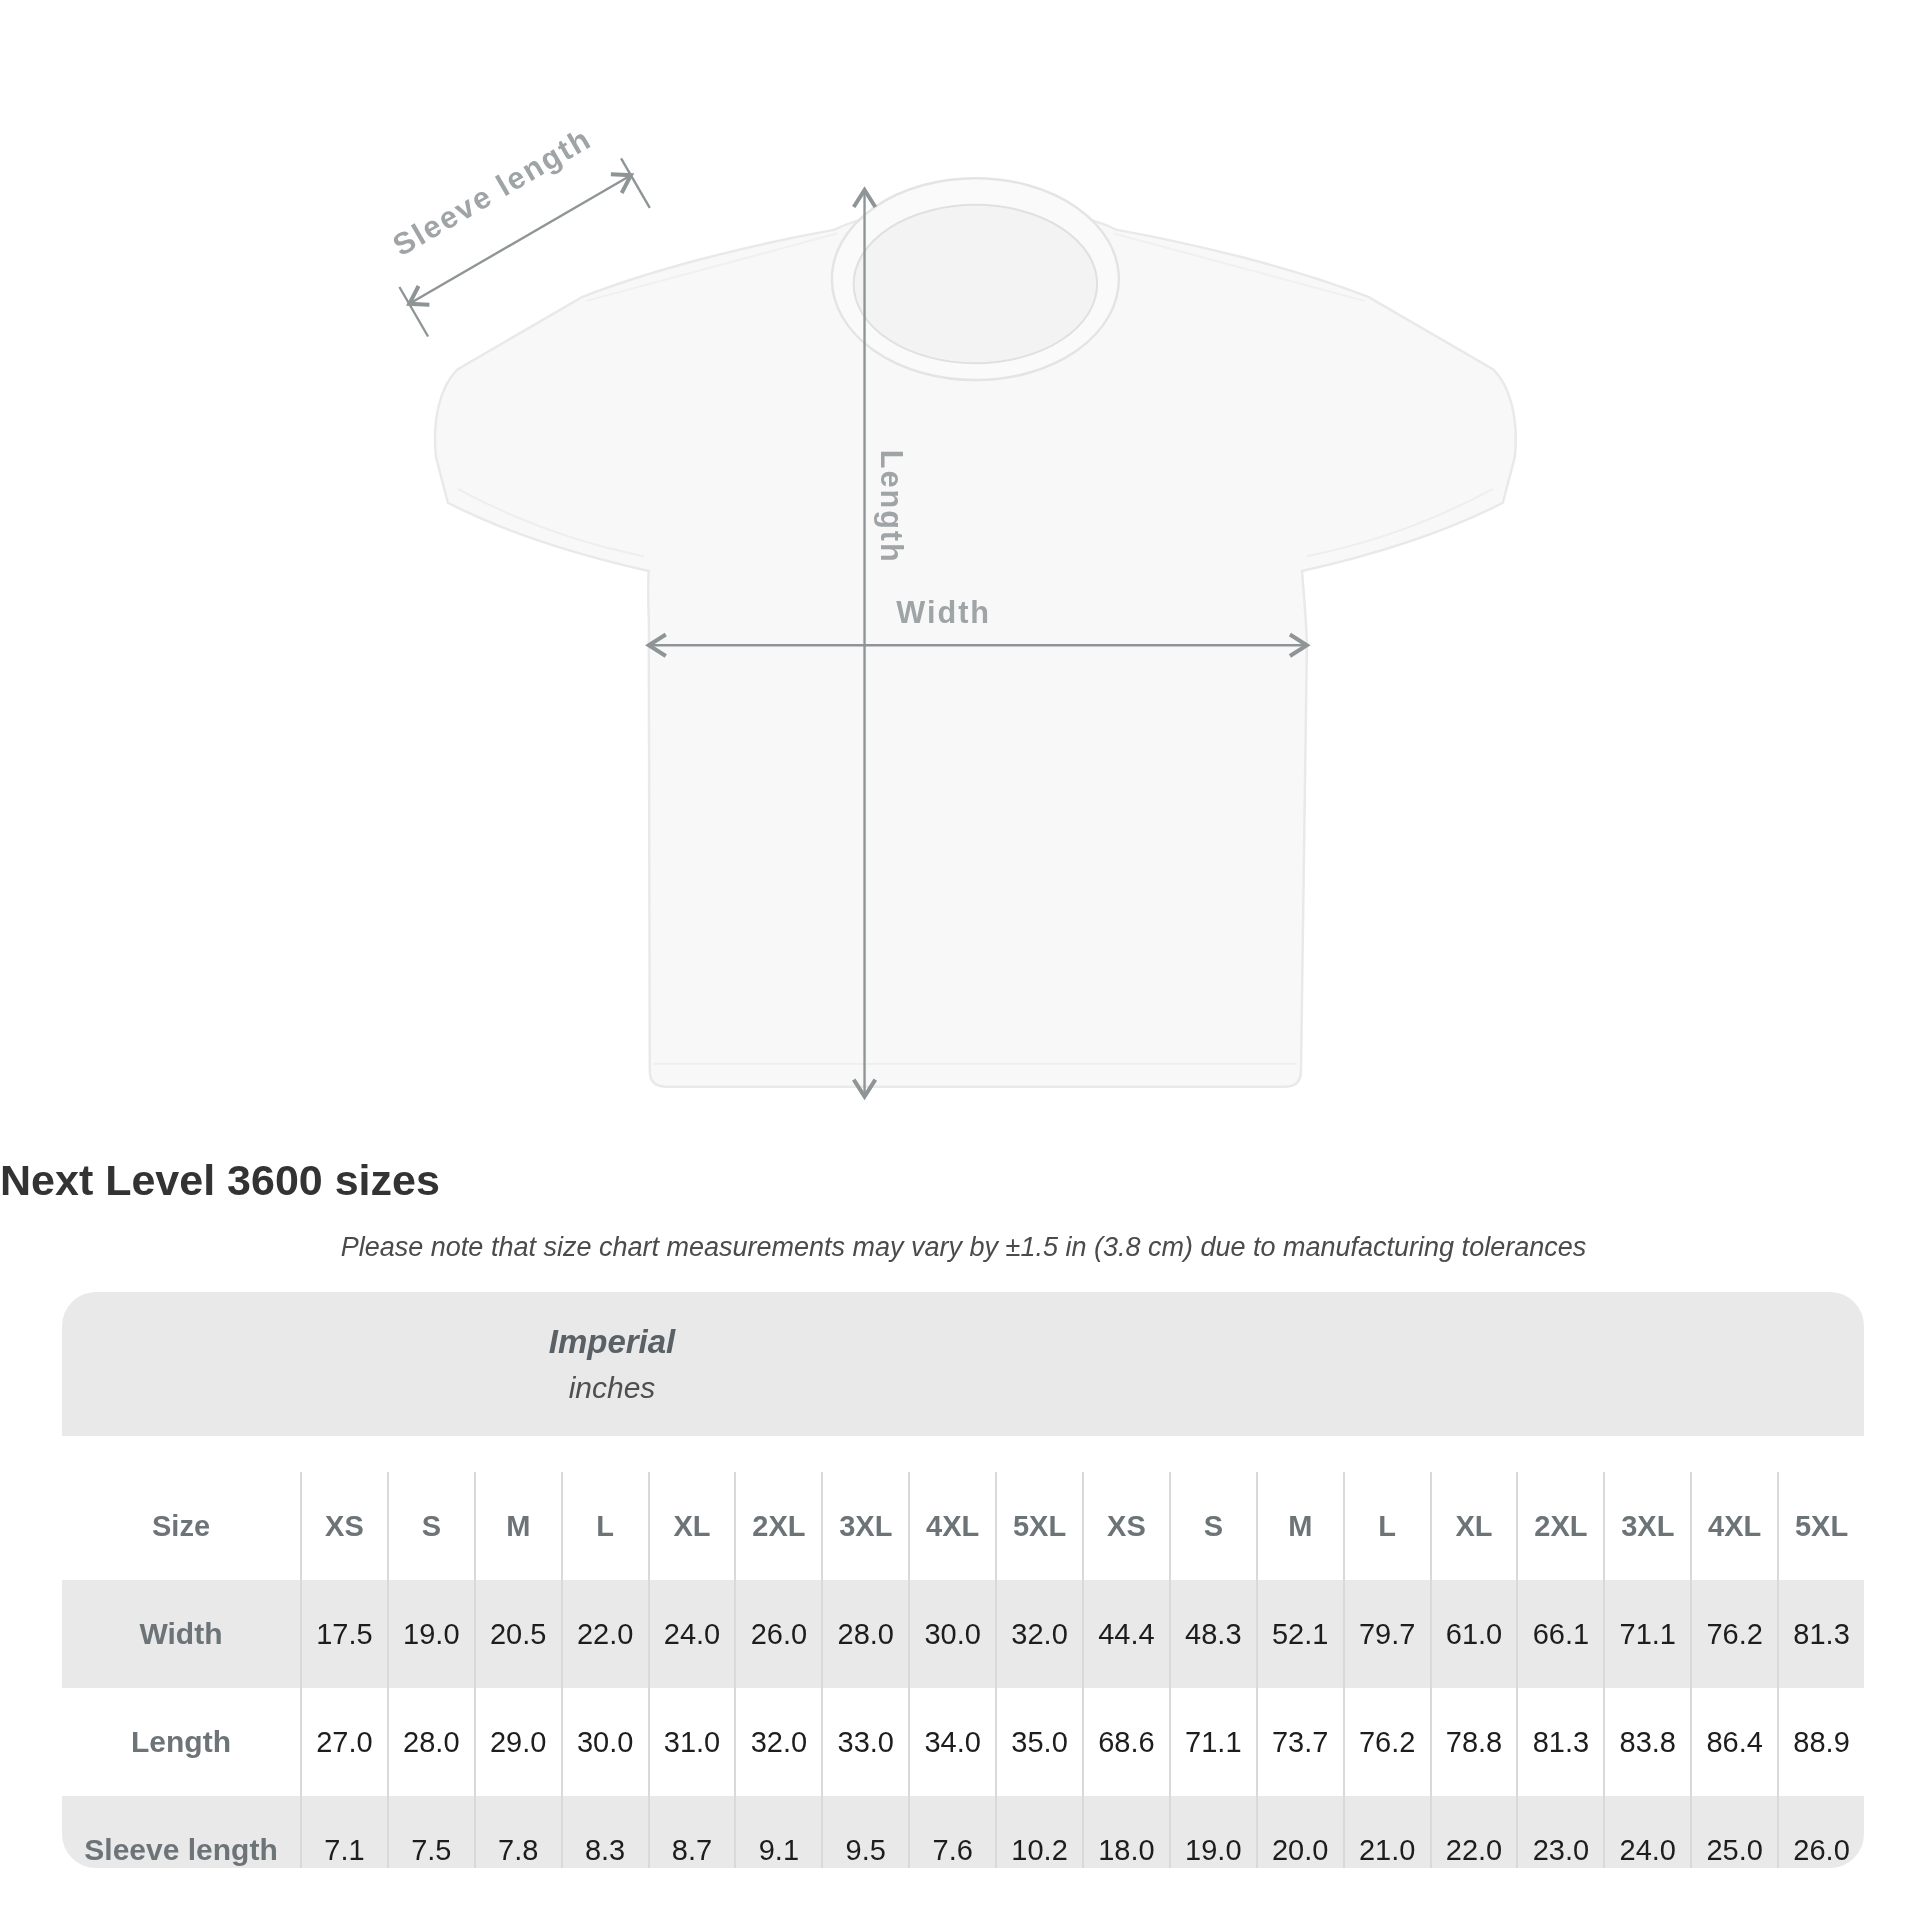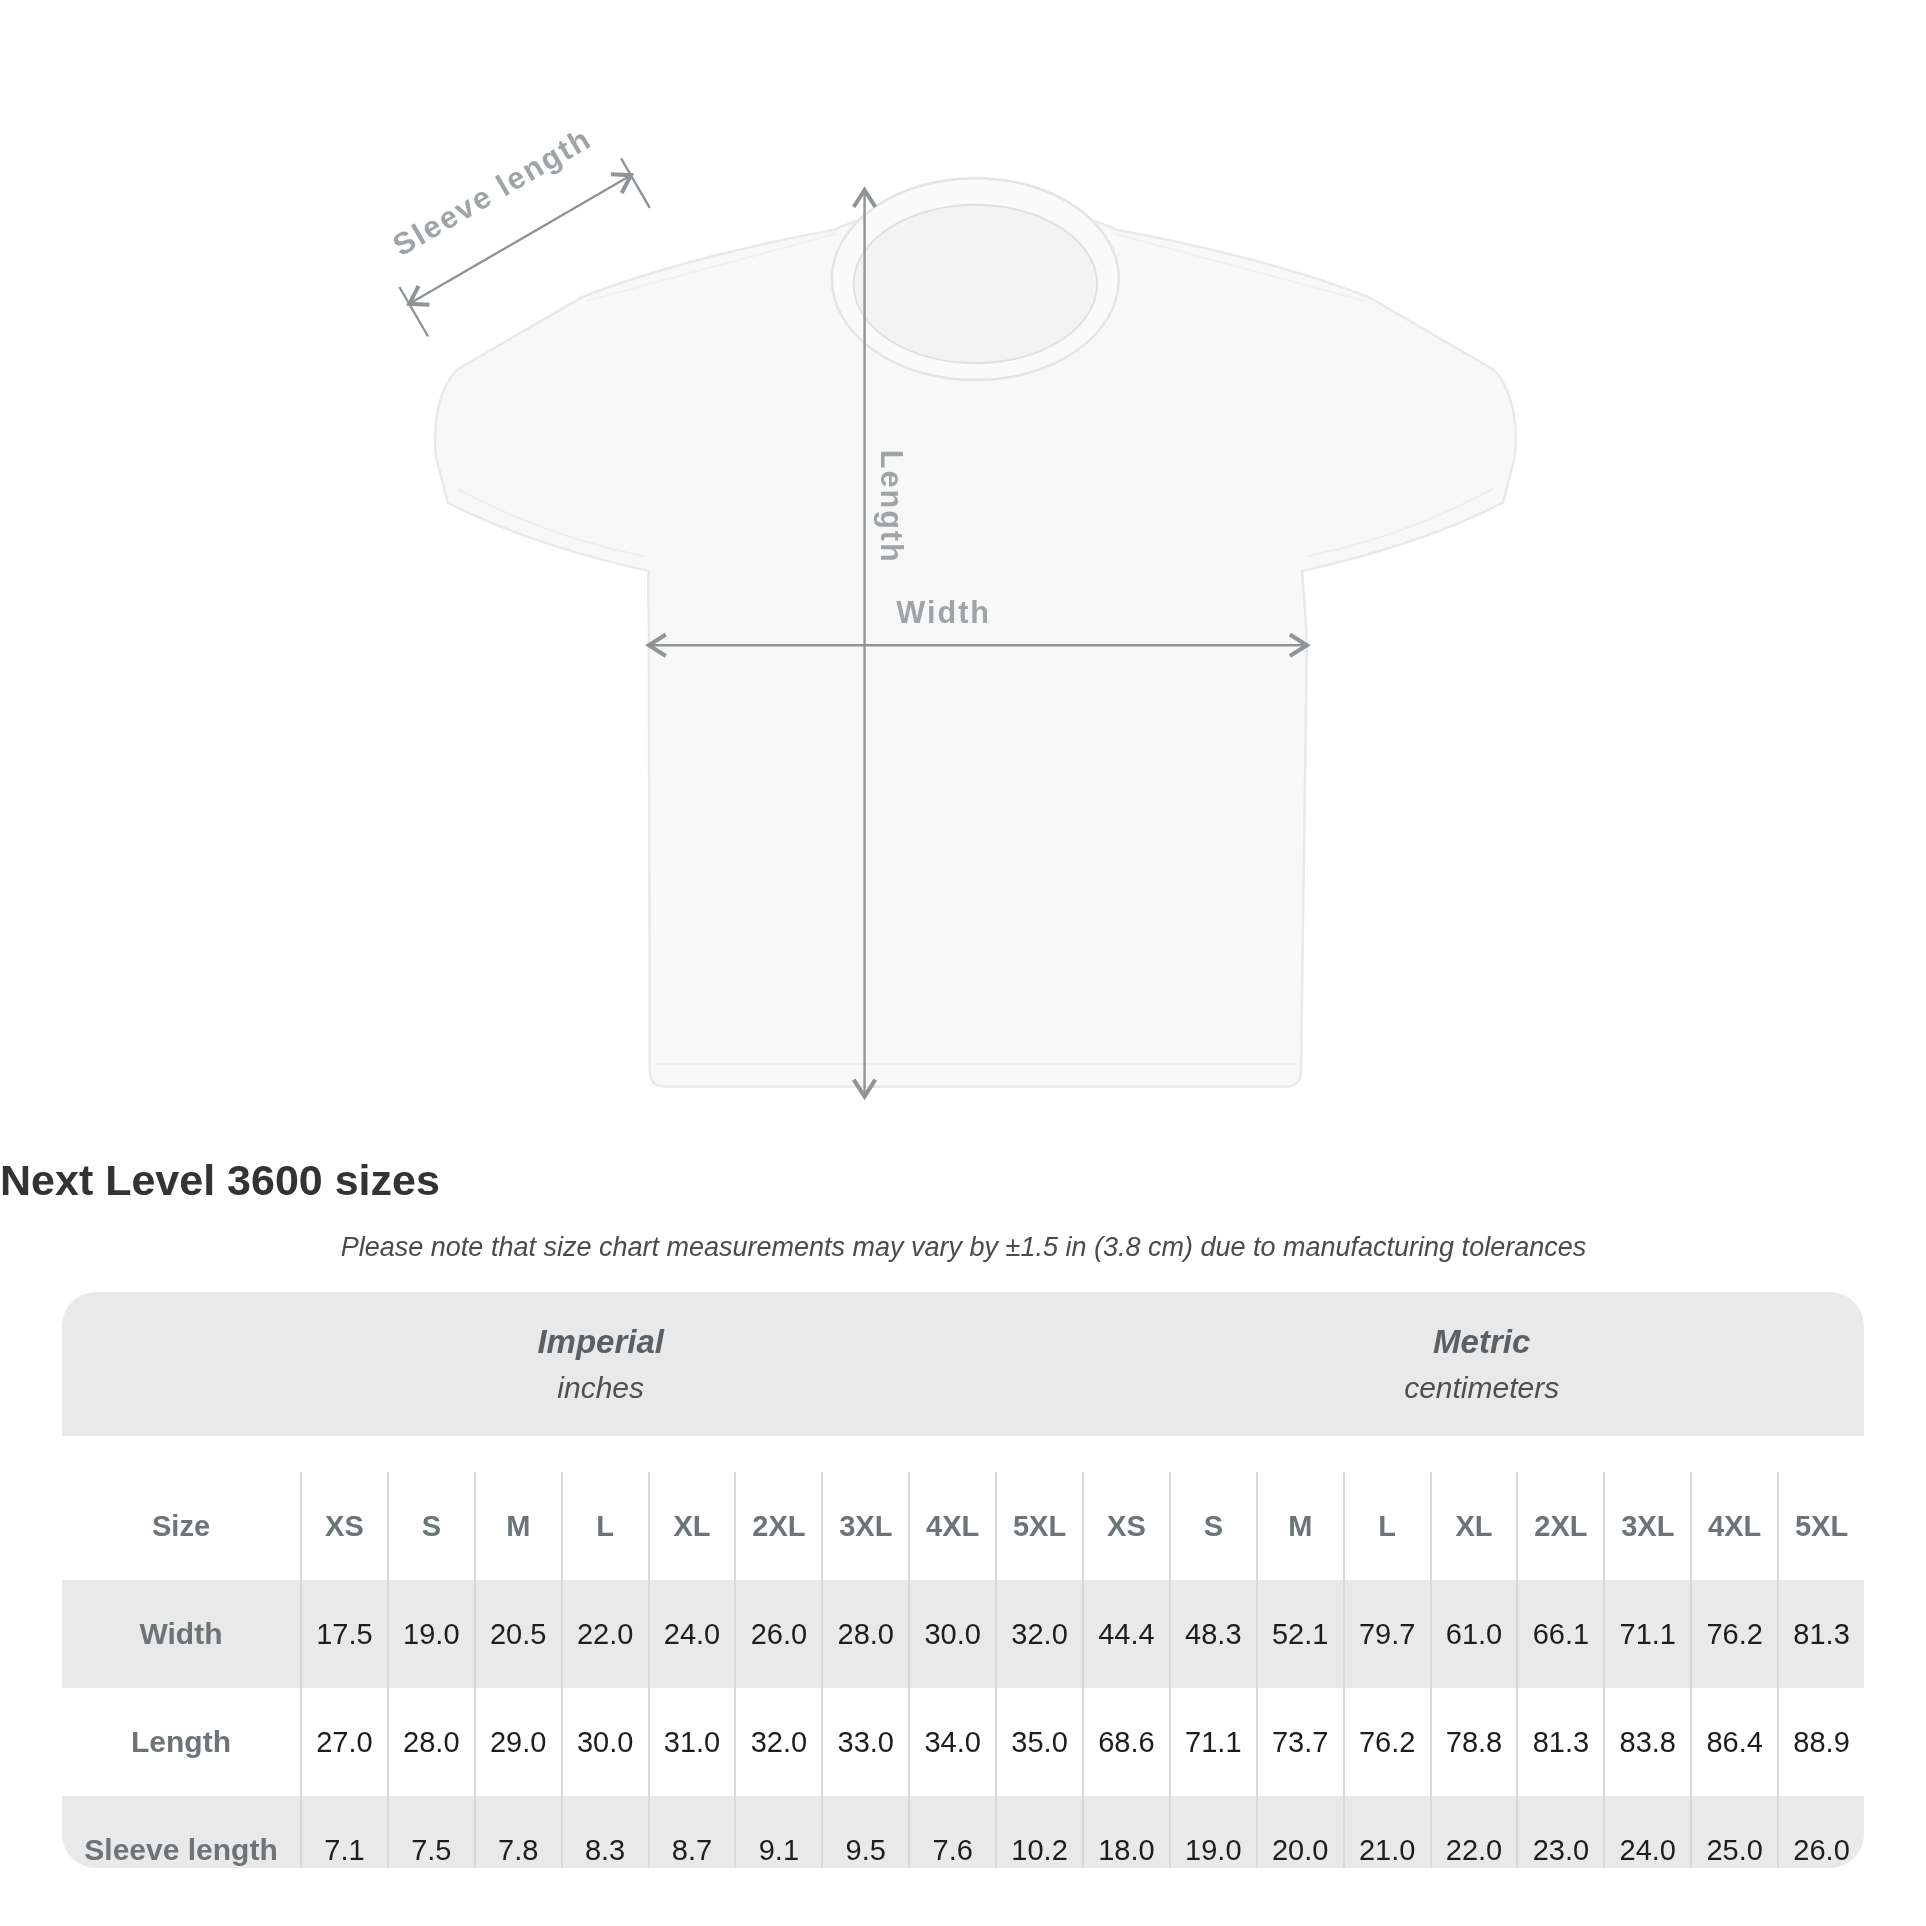--- a/index.html
+++ b/index.html
@@ -108,24 +108,20 @@
 
 <div class="page-title">Next Level 3600 sizes</div>
 <div class="page-subtitle">Please note that size chart measurements may vary by ±1.5 in (3.8 cm) due to manufacturing tolerances</div>
 
 <div class="size-table">
 
   <div class="unit-band">
     <div class="unit-group imperial">
       <div class="unit-name">Imperial</div>
       <div class="unit-sub">inches</div>
-    </div>
-    <div class="unit-group metric">
-      <div class="unit-name">Metric</div>
-      <div class="unit-sub">centimeters</div>
     </div>
   </div>
 
   <div class="grid">
 
     <div class="trow">
       <div class="cell hcell">Size</div>
       <div class="cell hcell">XS</div>
       <div class="cell hcell">S</div>
       <div class="cell hcell">M</div>

